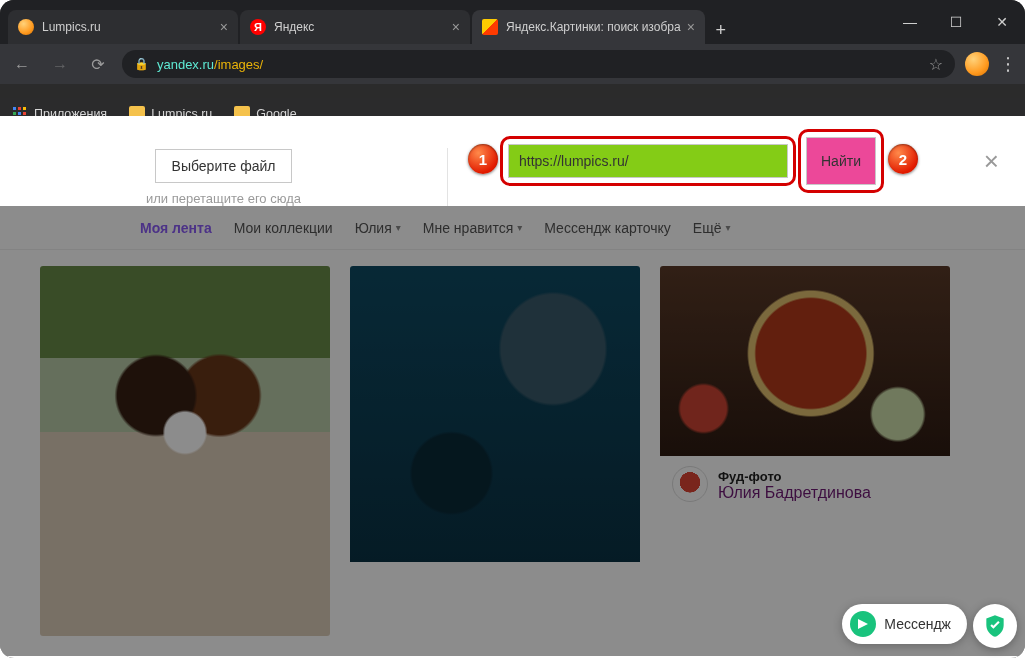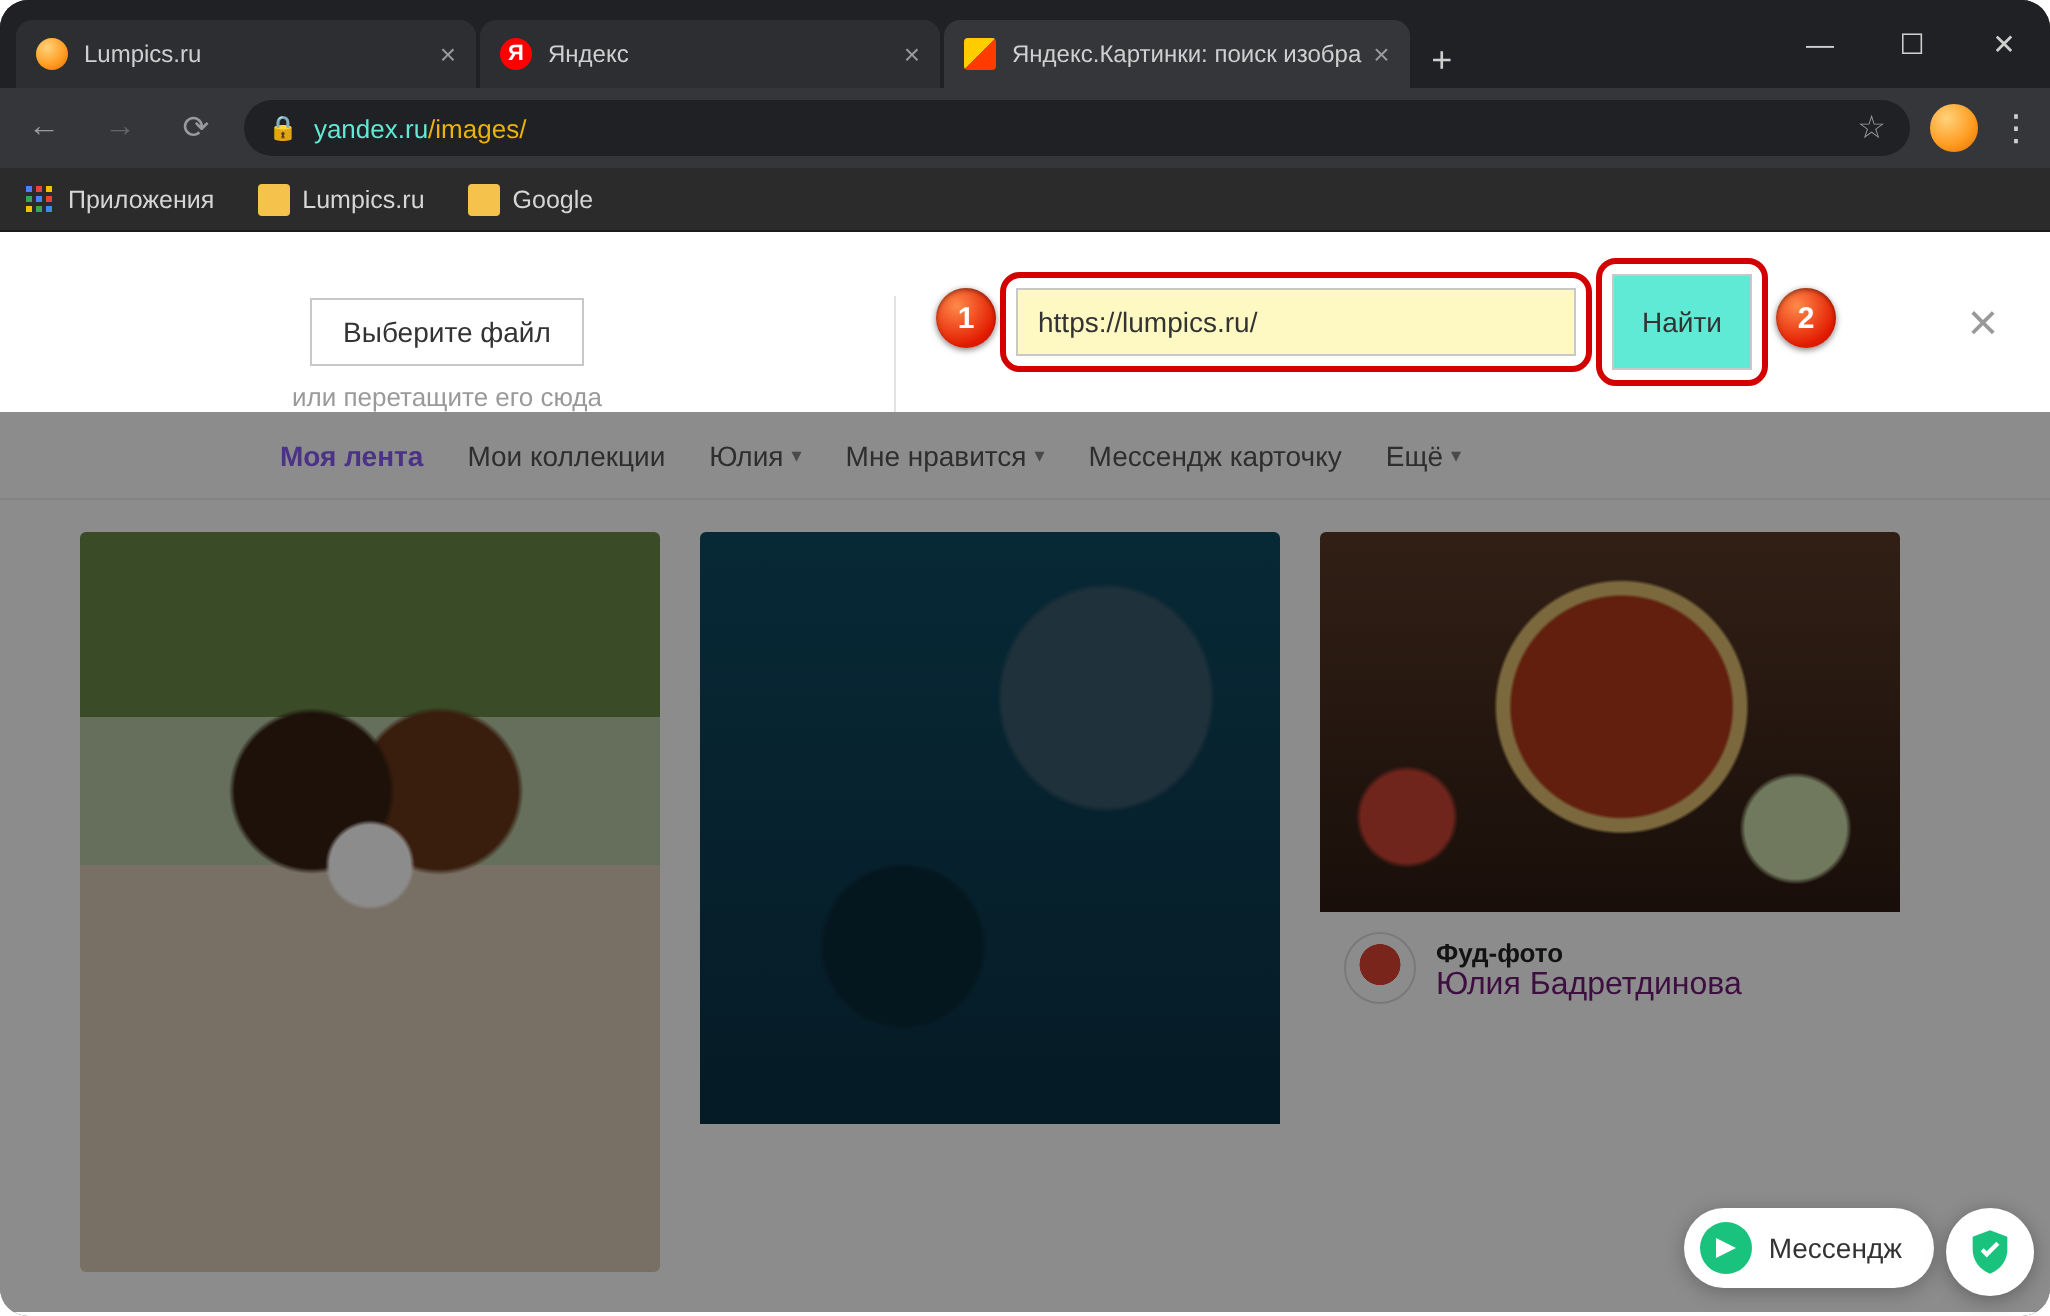--- a/index.html
+++ b/index.html
@@ -20,35 +20,35 @@
   .addrbar{height:40px;background:#35363a;display:flex;align-items:center;padding:0 8px;gap:10px;}
   .navbtn{width:28px;height:28px;display:flex;align-items:center;justify-content:center;color:#9a9a9a;font-size:16px;}
   .urlfield{flex:1;height:28px;background:#202124;border-radius:14px;display:flex;align-items:center;padding:0 12px;color:#cfcfcf;font-size:13px;}
   .urlfield .lock{margin-right:8px;font-size:12px;color:#9a9a9a;}
   .urlfield .host{color:#5eead4;}
   .urlfield .path{color:#eab308;}
   .star{color:#9a9a9a;font-size:16px;}
   .avatar{width:24px;height:24px;border-radius:50%;background:radial-gradient(circle at 35% 30%,#ffd27a,#ff9a1f 60%,#d66f00);}
   .kebab{color:#cfcfcf;font-size:18px;}
   
-  .bookmarks{height:32px;background:#2b2b2c;display:flex;align-items:center;padding:0 12px;gap:22px;border-bottom:1px solid #1a1a1a;}
+  .bookmarks{height:32px;background:#2b2b2c;display:flex;align-items:center;padding:0 12px;gap:22px;border-bottom:1px solid #1a1a1a;margin-top:14px;}
   .bm{display:flex;align-items:center;gap:6px;color:#d6d6d6;font-size:12.5px;}
   .bm-ico{width:16px;height:16px;display:flex;align-items:center;justify-content:center;}
   
   .content{position:absolute;top:116px;left:0;right:0;bottom:0;background:#fff;overflow:hidden;}
   
   .upload-panel{height:90px;background:#fff;display:flex;align-items:stretch;position:relative;z-index:5;}
   .up-left{flex:0 0 448px;display:flex;flex-direction:column;align-items:center;justify-content:center;border-right:1px solid #e3e3e3;margin-top:32px;}
   .choose-btn{height:34px;padding:0 16px;border:1px solid #c8c8c8;background:#fff;color:#333;font-size:14px;display:flex;align-items:center;cursor:pointer;}
   .drag-hint{margin-top:8px;color:#9a9a9a;font-size:13px;}
   .up-right{flex:1;display:flex;align-items:center;padding:0 20px 0 60px;position:relative;}
   .url-wrap{position:relative;flex:0 0 280px;}
-  .url-input{width:100%;height:34px;border:1px solid #c8c8c8;padding:0 10px;font-size:14px;color:#333;background:#fef9c3;}
+  .url-input{width:100%;height:34px;border:1px solid #c8c8c8;padding:0 10px;font-size:14px;color:#333;background:#84cc16;}
   .find-wrap{position:relative;margin-left:18px;}
-  .find-btn{height:48px;padding:0 14px;border:1px solid #c8c8c8;background:#5eead4;color:#333;font-size:14px;cursor:pointer;}
+  .find-btn{height:48px;padding:0 14px;border:1px solid #c8c8c8;background:#ec4899;color:#333;font-size:14px;cursor:pointer;}
   .close-x{margin-left:auto;font-size:26px;color:#999;cursor:pointer;padding:0 6px;}
   
   .redbox{position:absolute;border:3px solid #d40000;border-radius:10px;pointer-events:none;}
   .box1{left:-8px;top:-8px;right:-8px;bottom:-8px;}
   .badge{position:absolute;width:30px;height:30px;border-radius:50%;background:radial-gradient(circle at 35% 30%,#ff8a4a,#e21b00 70%);display:flex;align-items:center;justify-content:center;color:#fff;font-weight:bold;font-size:15px;box-shadow:0 1px 2px rgba(0,0,0,.4) inset,0 1px 3px rgba(0,0,0,.5);z-index:9;}
   .badge1{left:20px;top:28px;}
   .badge2{left:440px;top:28px;}
   
   .dim-wrap{position:relative;}
   .dim-overlay{position:absolute;inset:0;background:rgba(0,0,0,.45);z-index:3;}

